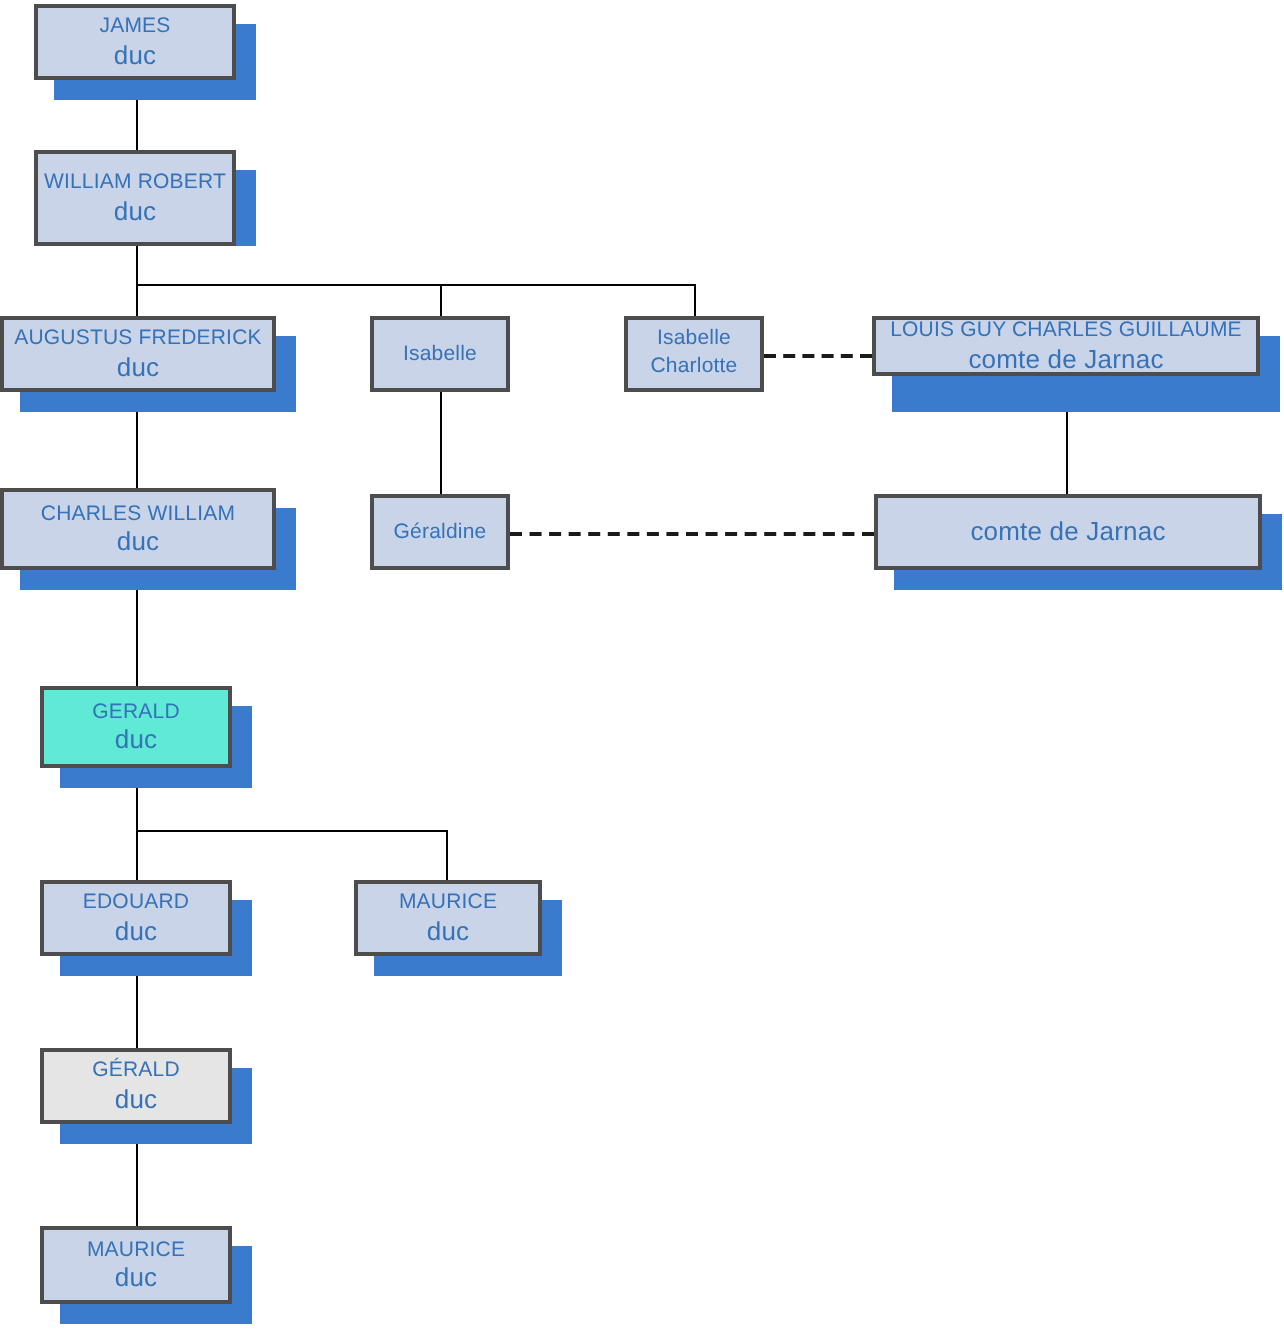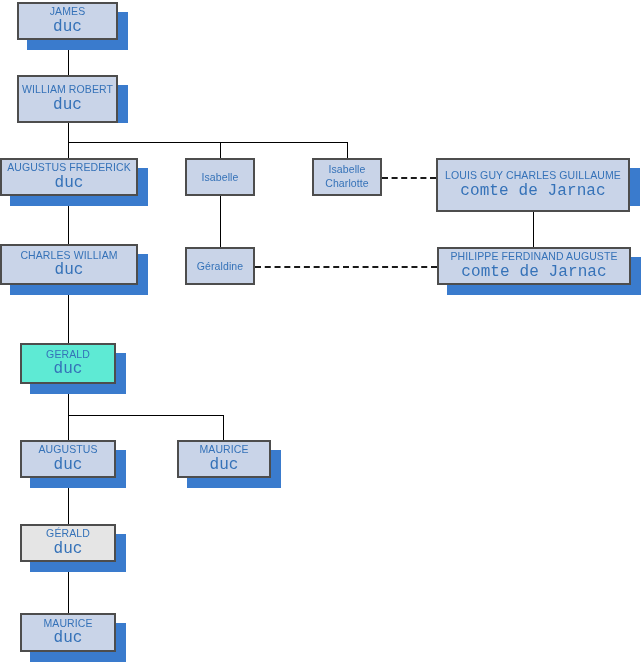--- a/index.html
+++ b/index.html
@@ -48,24 +48,23 @@
     text-align: center;
     line-height: 1.18;
     overflow: hidden;
   }
   .node .nm {
     font-size: 10.5px;
     white-space: nowrap;
     letter-spacing: 0.1px;
   }
   .node .ti {
-    font-size: 16px;
+    font-size: 13px;
     white-space: nowrap;
     letter-spacing: 0.1px;
-    font-family: Liberation Mono, monospace;
   }
   .node.two-line-name .nm {
     white-space: normal;
     line-height: 1.3;
   }
 </style>
 </head>
 <body>
 
 <div id="canvas">
@@ -114,41 +113,40 @@
       <div class="node" style="left: 0px; top: 158px; width: 138px; height: 38px; background: rgb(201, 212, 232); border-color: rgb(77, 77, 77); color: rgb(53, 114, 184);">
         <div class="nm">AUGUSTUS FREDERICK</div>
         <div class="ti">duc</div>
       </div>
       <div class="node" style="left: 185px; top: 158px; width: 70px; height: 38px; background: rgb(201, 212, 232); border-color: rgb(77, 77, 77); color: rgb(53, 114, 184);">
         <div class="nm">Isabelle</div>
       </div>
       <div class="node two-line-name" style="left: 312px; top: 158px; width: 70px; height: 38px; background: rgb(201, 212, 232); border-color: rgb(77, 77, 77); color: rgb(53, 114, 184);">
         <div class="nm">Isabelle Charlotte</div>
       </div>
-      <div class="node" style="left: 436px; top: 158px; width: 194px; height: 54px; background: rgb(201, 212, 232); border-color: rgb(77, 77, 77); color: rgb(53, 114, 184);">
+      <div class="node" style="left: 436px; top: 158px; width: 194px; height: 30px; background: rgb(201, 212, 232); border-color: rgb(77, 77, 77); color: rgb(53, 114, 184);">
         <div class="nm">LOUIS GUY CHARLES GUILLAUME</div>
         <div class="ti">comte de Jarnac</div>
       </div>
       <div class="node" style="left: 0px; top: 244px; width: 138px; height: 41px; background: rgb(201, 212, 232); border-color: rgb(77, 77, 77); color: rgb(53, 114, 184);">
         <div class="nm">CHARLES WILLIAM</div>
         <div class="ti">duc</div>
       </div>
       <div class="node" style="left: 185px; top: 247px; width: 70px; height: 38px; background: rgb(201, 212, 232); border-color: rgb(77, 77, 77); color: rgb(53, 114, 184);">
         <div class="nm">Géraldine</div>
       </div>
       <div class="node" style="left: 437px; top: 247px; width: 194px; height: 38px; background: rgb(201, 212, 232); border-color: rgb(77, 77, 77); color: rgb(53, 114, 184);">
-        <div class="nm">PHILIPPE FERDINAND AUGUSTE</div>
         <div class="ti">comte de Jarnac</div>
       </div>
       <div class="node" style="left: 20px; top: 343px; width: 96px; height: 41px; background: #5eead4; border-color: rgb(77, 77, 77); color: rgb(53, 114, 184);">
         <div class="nm">GERALD</div>
         <div class="ti">duc</div>
       </div>
       <div class="node" style="left: 20px; top: 440px; width: 96px; height: 38px; background: rgb(201, 212, 232); border-color: rgb(77, 77, 77); color: rgb(53, 114, 184);">
-        <div class="nm">AUGUSTUS</div>
+        <div class="nm">EDOUARD</div>
         <div class="ti">duc</div>
       </div>
       <div class="node" style="left: 177px; top: 440px; width: 94px; height: 38px; background: rgb(201, 212, 232); border-color: rgb(77, 77, 77); color: rgb(53, 114, 184);">
         <div class="nm">MAURICE</div>
         <div class="ti">duc</div>
       </div>
       <div class="node" style="left: 20px; top: 524px; width: 96px; height: 38px; background: #e5e5e5; border-color: rgb(77, 77, 77); color: rgb(53, 114, 184);">
         <div class="nm">GÉRALD</div>
         <div class="ti">duc</div>
       </div>

